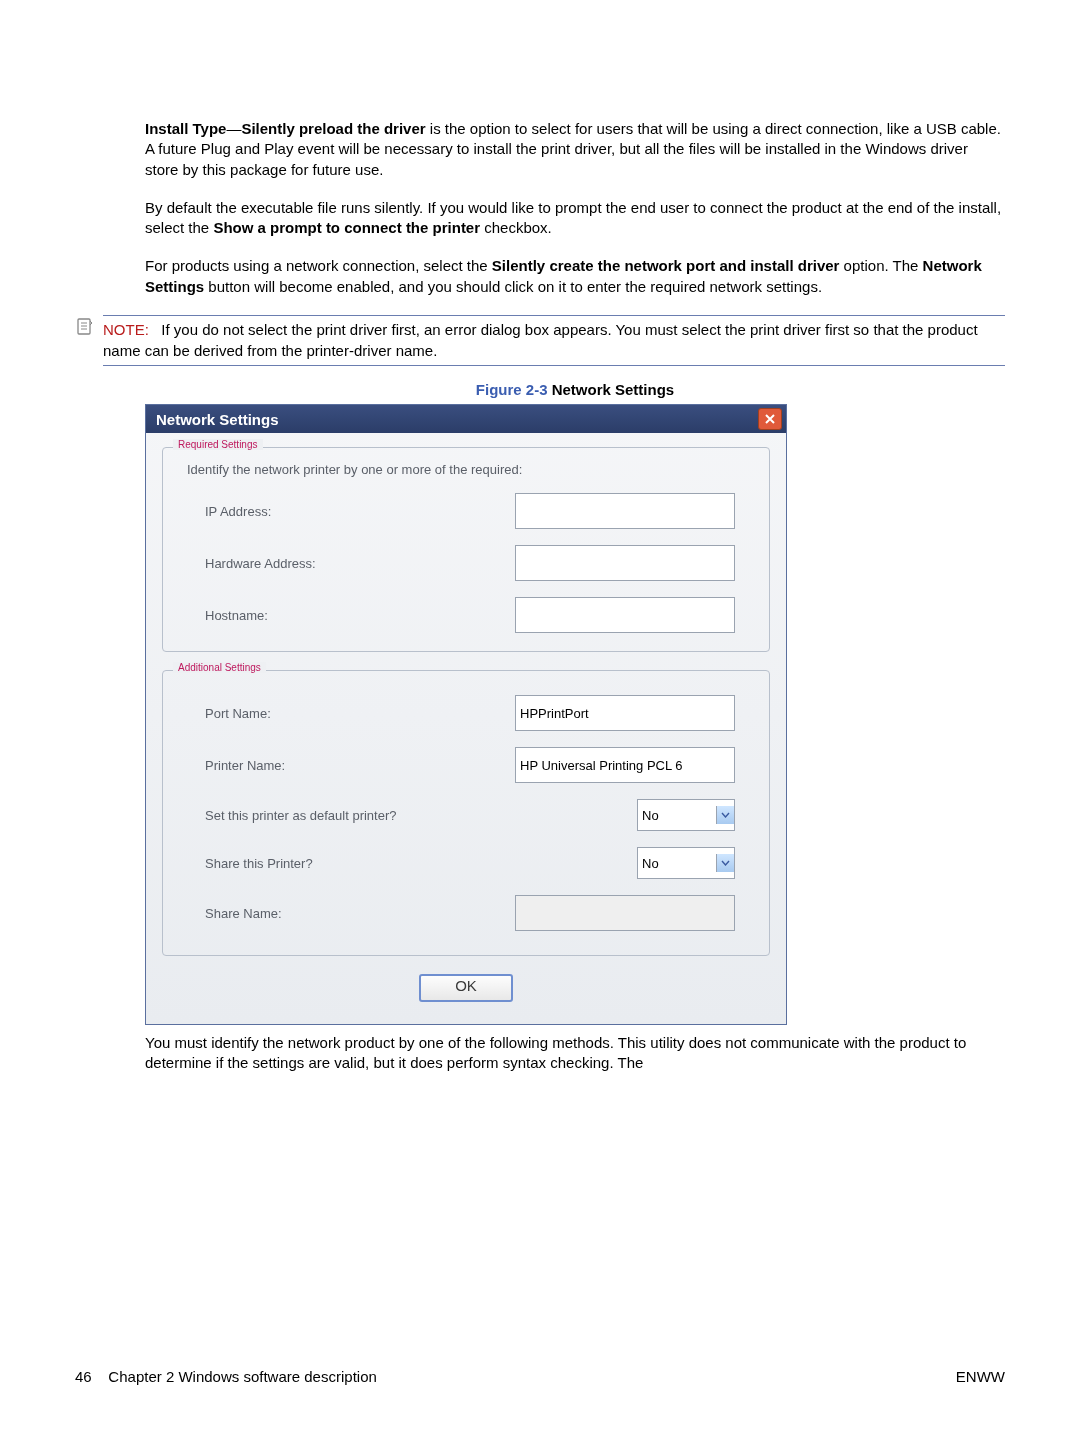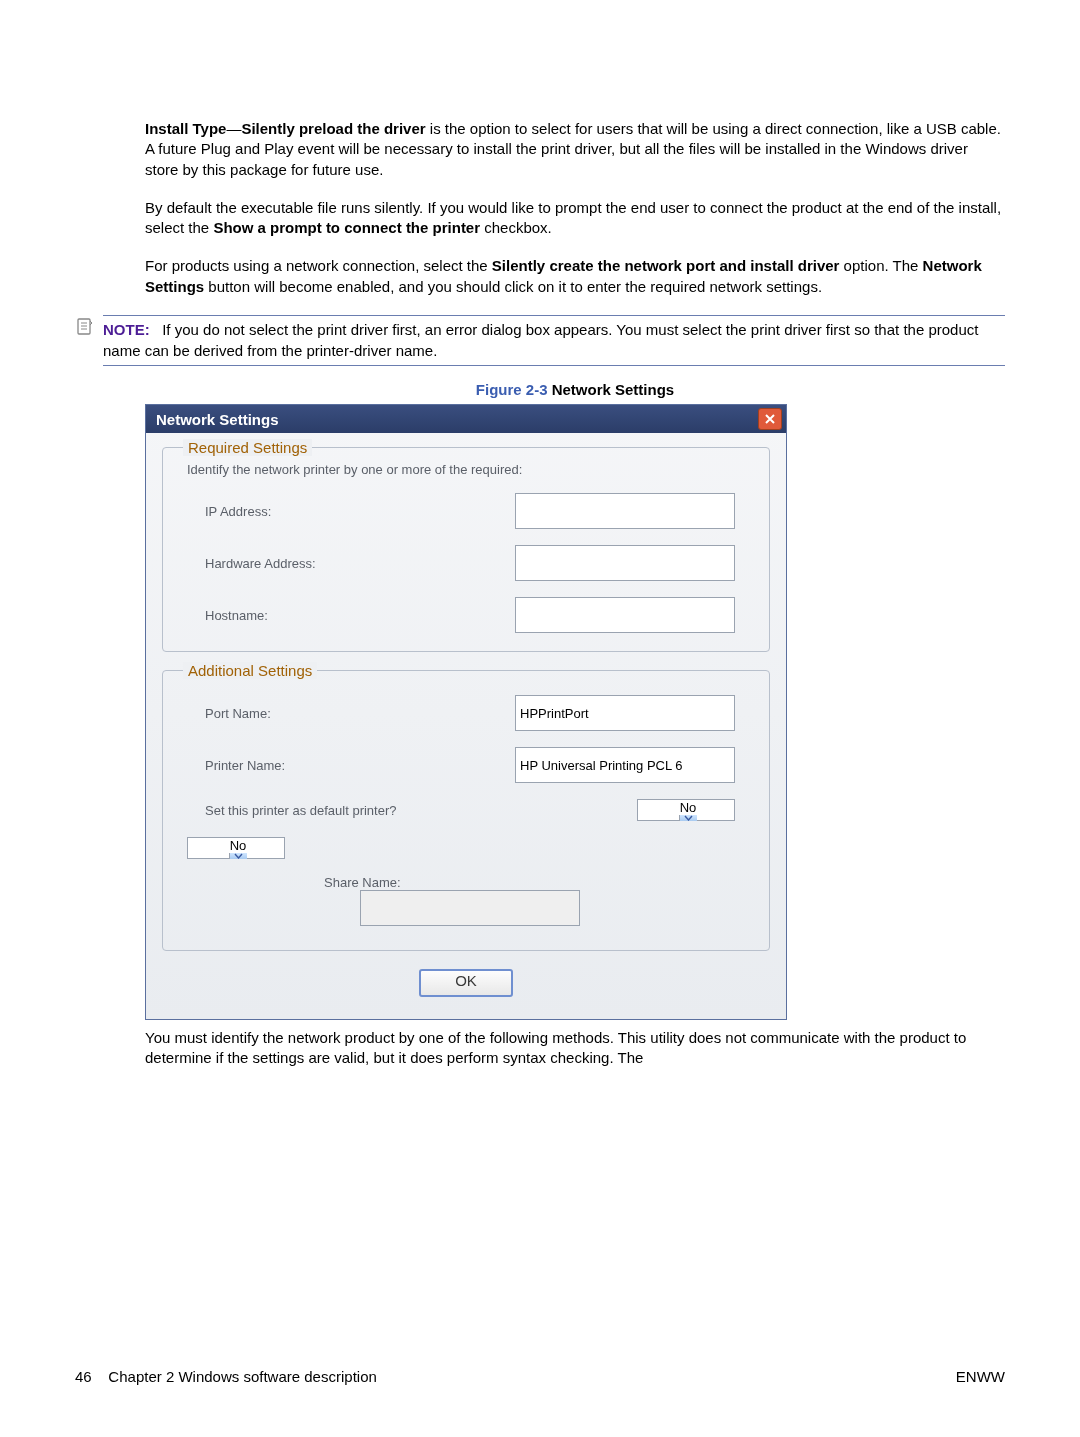--- a/index.html
+++ b/index.html
@@ -40,22 +40,22 @@
     margin-top: 2px;
   }
   .note-body {
     flex: 1;
     border-top: 1.5px solid #6a7db0;
     border-bottom: 1.5px solid #6a7db0;
     padding: 3px 0 4px 0;
     line-height: 1.4;
   }
   .note-label {
-    color: #4c1d95;
-    font-weight: bold;
+    color: #b91c1c;
+    font-weight: normal;
   }
   .figure-caption {
     margin: 10px 0 4px 0;
     font-weight: bold;
     text-align: center;
   }
   .figure-label {
     color: #3a5db0;
     font-weight: bold;
   }
@@ -96,25 +96,25 @@
   .groupbox {
     border: 1px solid #b8c0cc;
     border-radius: 4px;
     padding: 14px 16px 18px 24px;
     margin-bottom: 18px;
     position: relative;
   }
   .group-legend {
     position: absolute;
     top: -9px;
-    left: 20px;
+    left: 10px;
     background: #eef0f3;
     padding: 0 5px;
-    color: #a16207;
-    font-size: 15px;
+    color: #be185d;
+    font-size: 10px;
   }
   .row {
     display: flex;
     align-items: center;
     margin-top: 16px;
   }
   .row-first { margin-top: 10px; }
   .lbl {
     width: 310px;
     color: #5a5f68;
@@ -133,30 +133,29 @@
     font-size: 13px;
     padding: 1px 4px;
     box-sizing: border-box;
   }
   .txt.disabled {
     background: #efefef;
     color: #888;
   }
   .sel {
     width: 98px;
-    height: 22px;
+    height: 32px;
     border: 1px solid #9aa3b0;
     background: #fff;
     font-size: 13px;
     display: flex;
     align-items: center;
     justify-content: space-between;
     padding-left: 4px;
     box-sizing: border-box;
-    flex-direction: column;
   }
   .sel-btn {
     width: 17px;
     height: 18px;
     background: linear-gradient(#cfe6ff,#a8caf0);
     border-left: 1px solid #9aa3b0;
     display: flex;
     align-items: center;
     justify-content: center;
   }
@@ -269,30 +268,31 @@
             <div class="sel">
               <span>No</span>
               <div class="sel-btn">
                 <svg width="9" height="6" viewBox="0 0 9 6">
                     <path d="M1 1 L4.5 5 L8 1" fill="none" stroke="#3a5aa0" stroke-width="1.4"></path>
                   </svg>
               </div>
             </div>
           </div>
           <div class="row">
+            <div class="lbl" style="width:432px">Share this Printer?</div>
             <div class="sel">
               <span>No</span>
               <div class="sel-btn">
                 <svg width="9" height="6" viewBox="0 0 9 6">
                     <path d="M1 1 L4.5 5 L8 1" fill="none" stroke="#3a5aa0" stroke-width="1.4"></path>
                   </svg>
               </div>
             </div>
           </div>
-          <div class="row" style="margin-bottom:6px;flex-direction:column;">
+          <div class="row" style="margin-bottom:6px;">
             <div class="lbl">Share Name:</div>
             <input class="txt disabled" disabled="" value="" style="">
           </div>
         </div>
 
         <div class="okbtn">OK</div>
 
       </div>
     </div>
 

